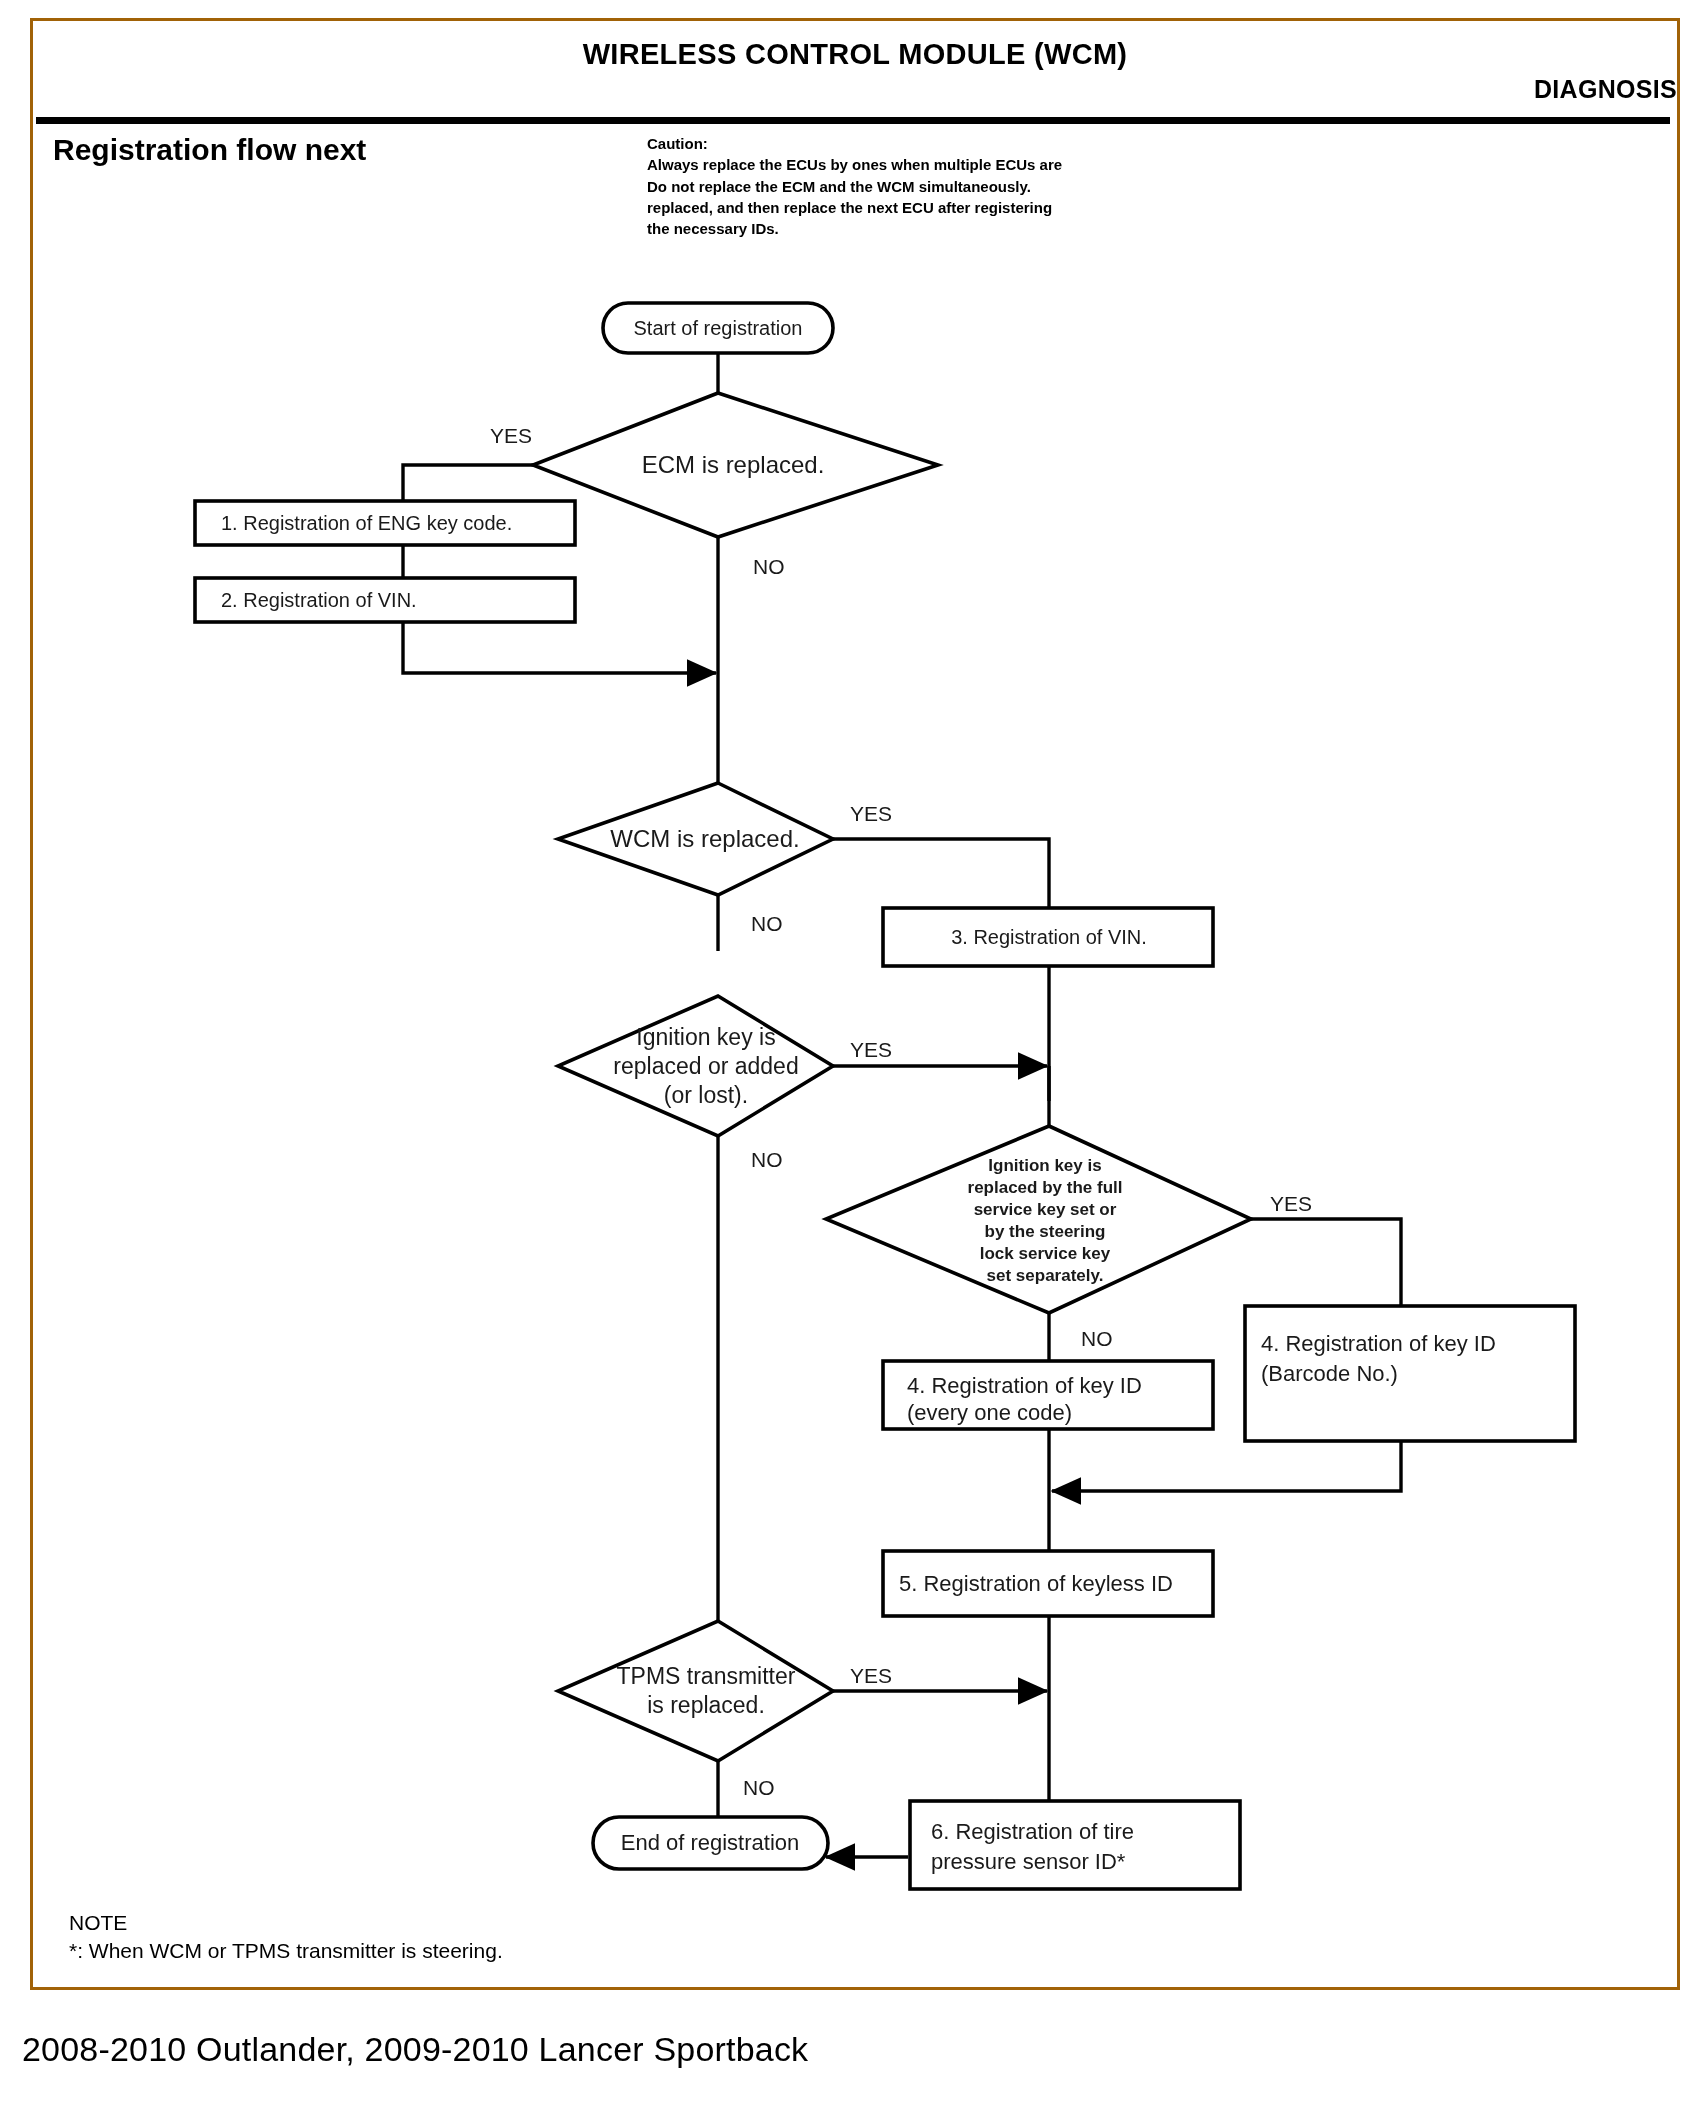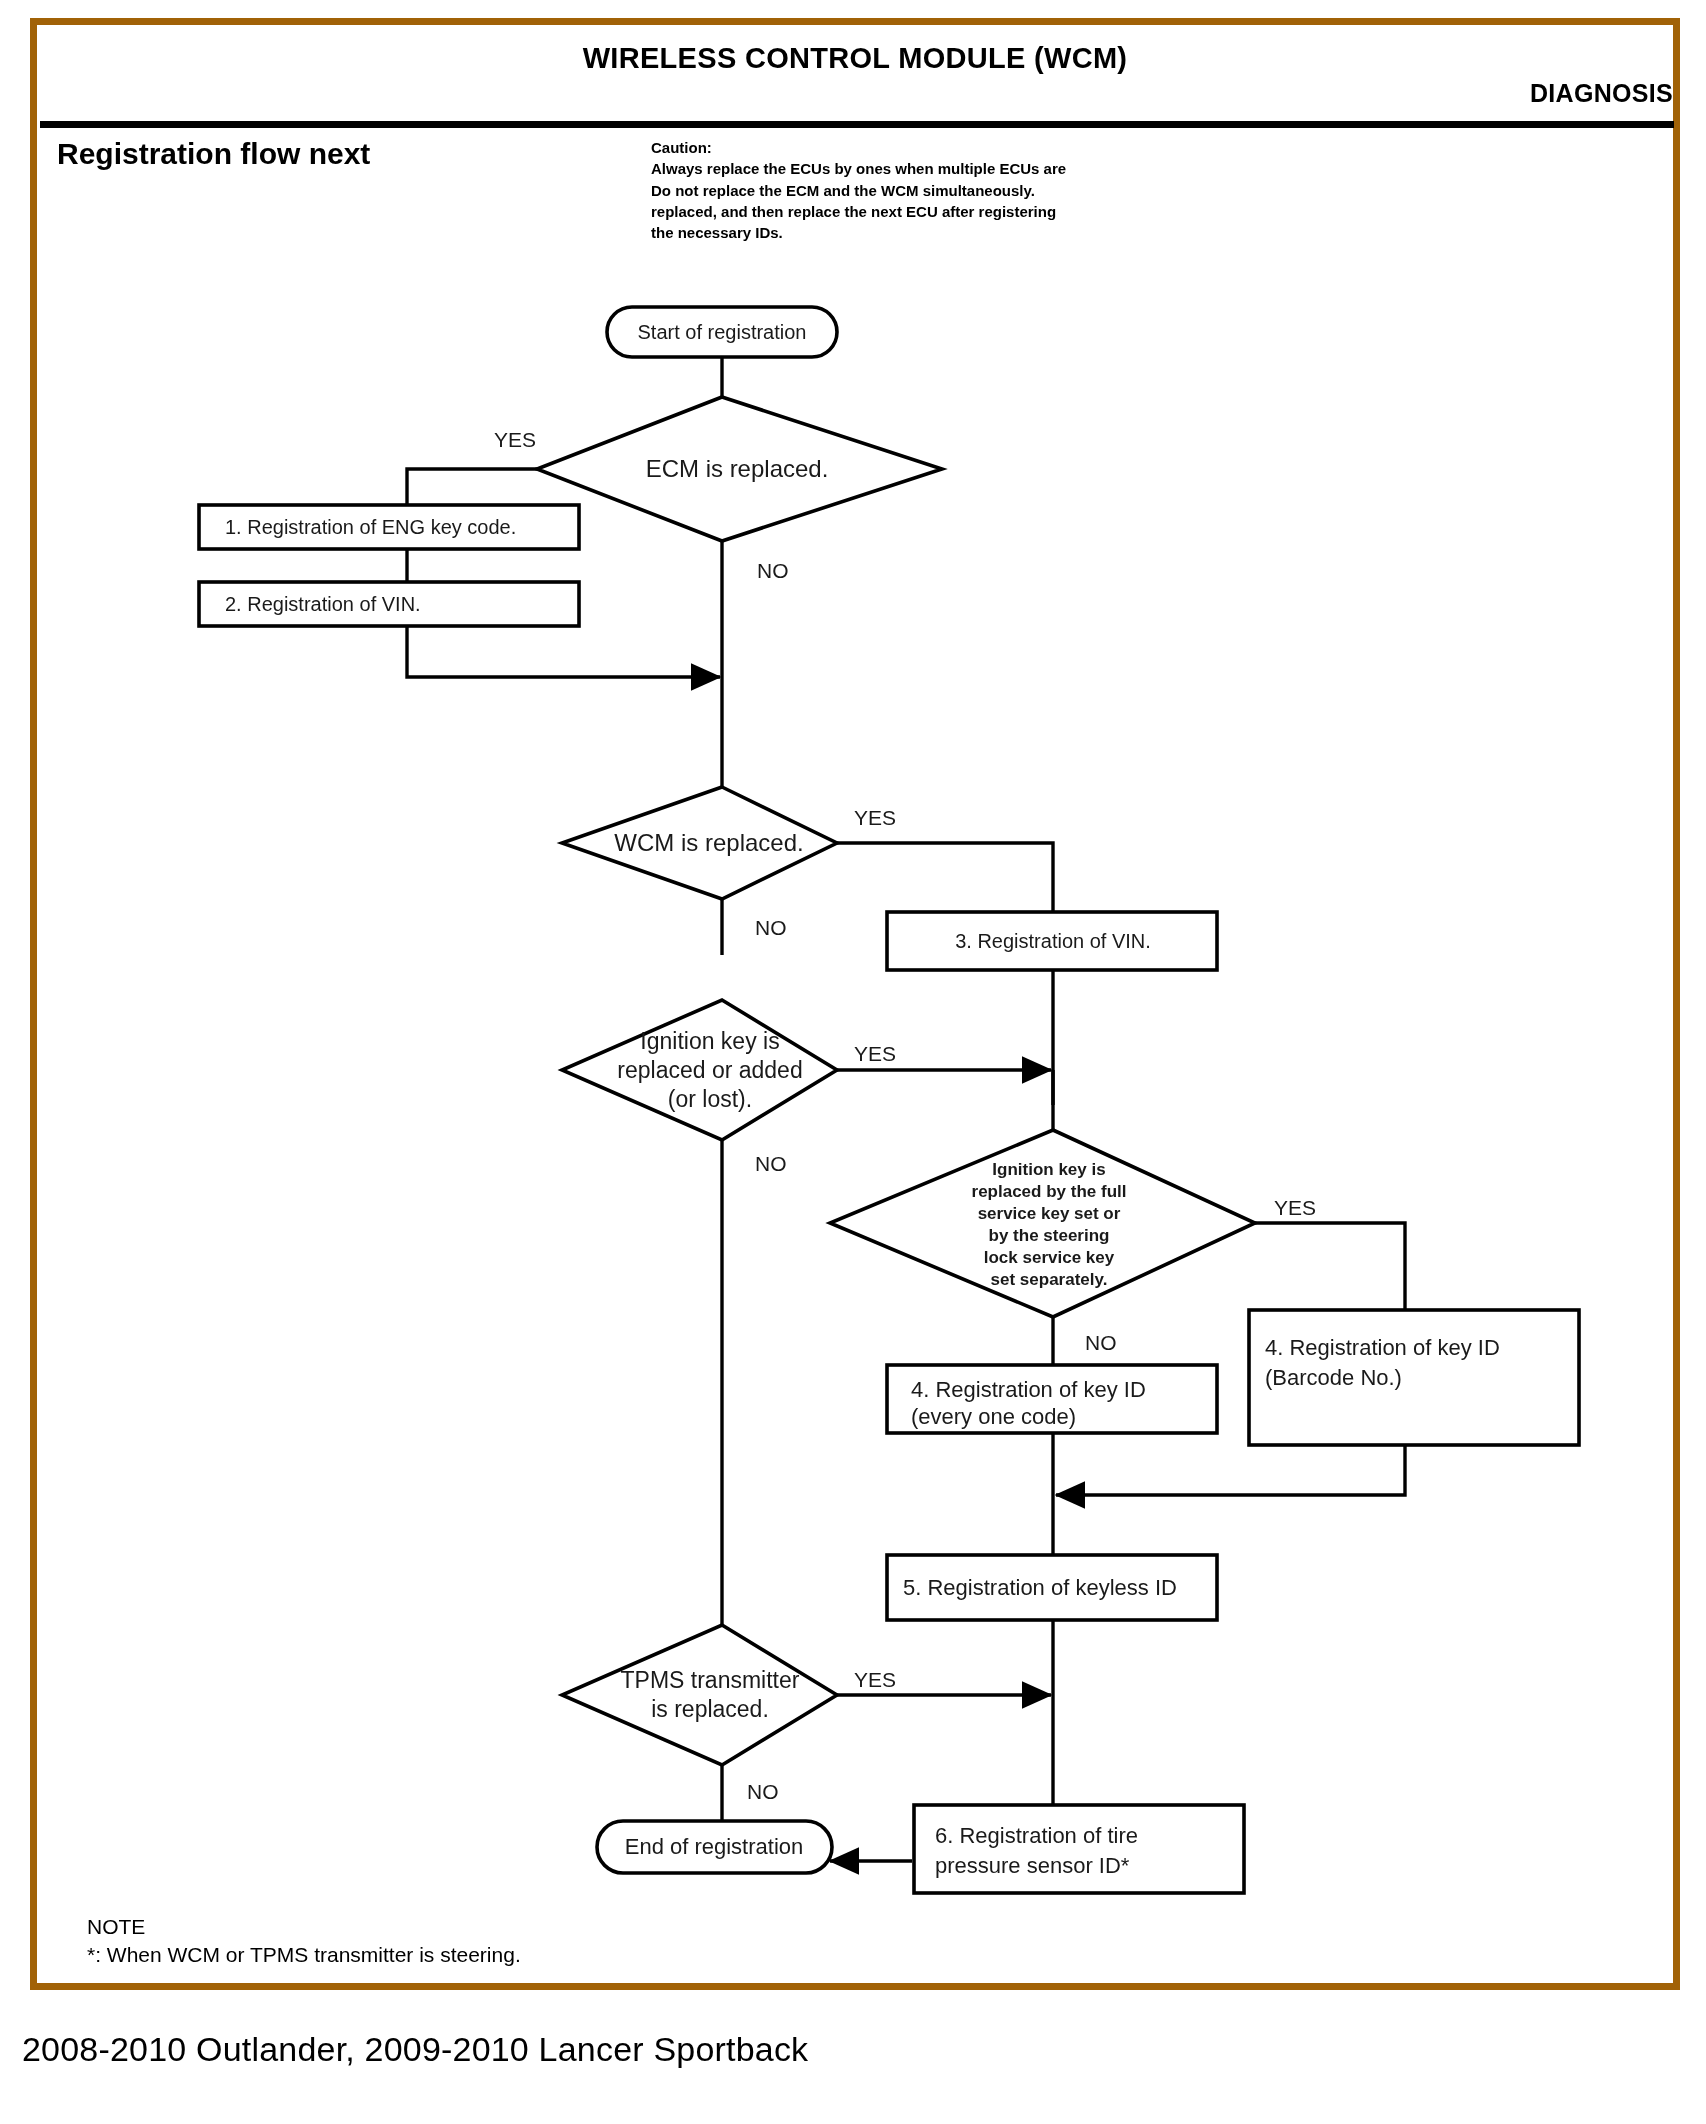--- a/index.html
+++ b/index.html
@@ -1,21 +1,21 @@
 <!DOCTYPE html>
 <html><head>
 <meta charset="utf-8">
 <style>
   html,body{margin:0;padding:0;background:#ffffff;}
   body{width:1706px;height:2124px;font-family:"Liberation Sans",sans-serif;color:#000;}
   #page{position:relative;width:1706px;height:2124px;overflow:hidden;background:#fff;}
 
   #doc-frame{
     position:absolute;left:30px;top:18px;width:1650px;height:1972px;
-    border:7px solid #a16207;box-sizing:border-box;background:#fff;
+    border:3px solid #a16207;box-sizing:border-box;background:#fff;
   }
 
   #header{position:absolute;left:0;top:0;width:100%;}
   #title-main{
     text-align:center;font-size:29px;font-weight:bold;letter-spacing:.3px;
     margin-top:17px;
   }
   #title-sub{
     text-align:right;font-size:25px;font-weight:bold;letter-spacing:.3px;
     margin-top:4px;
@@ -27,21 +27,21 @@
   #section-title{
     position:absolute;left:20px;top:112px;font-size:30px;font-weight:bold;
   }
 
   #caution{
     position:absolute;left:614px;top:112px;width:1000px;
     font-size:15px;font-weight:bold;line-height:1.42;
   }
 
   #note{
-    position:absolute;left:50px;top:1888px;font-size:21px;line-height:1.35;
+    position:absolute;left:36px;top:1888px;font-size:21px;line-height:1.35;
   }
 
   #flow{position:absolute;left:0;top:0;width:1650px;height:1972px;}
 
   #footer{
     position:absolute;left:22px;top:2030px;font-size:34px;letter-spacing:.2px;
   }
 
   .fl-text{font-family:"Liberation Sans",sans-serif;fill:#1a1a1a;}
 </style>

